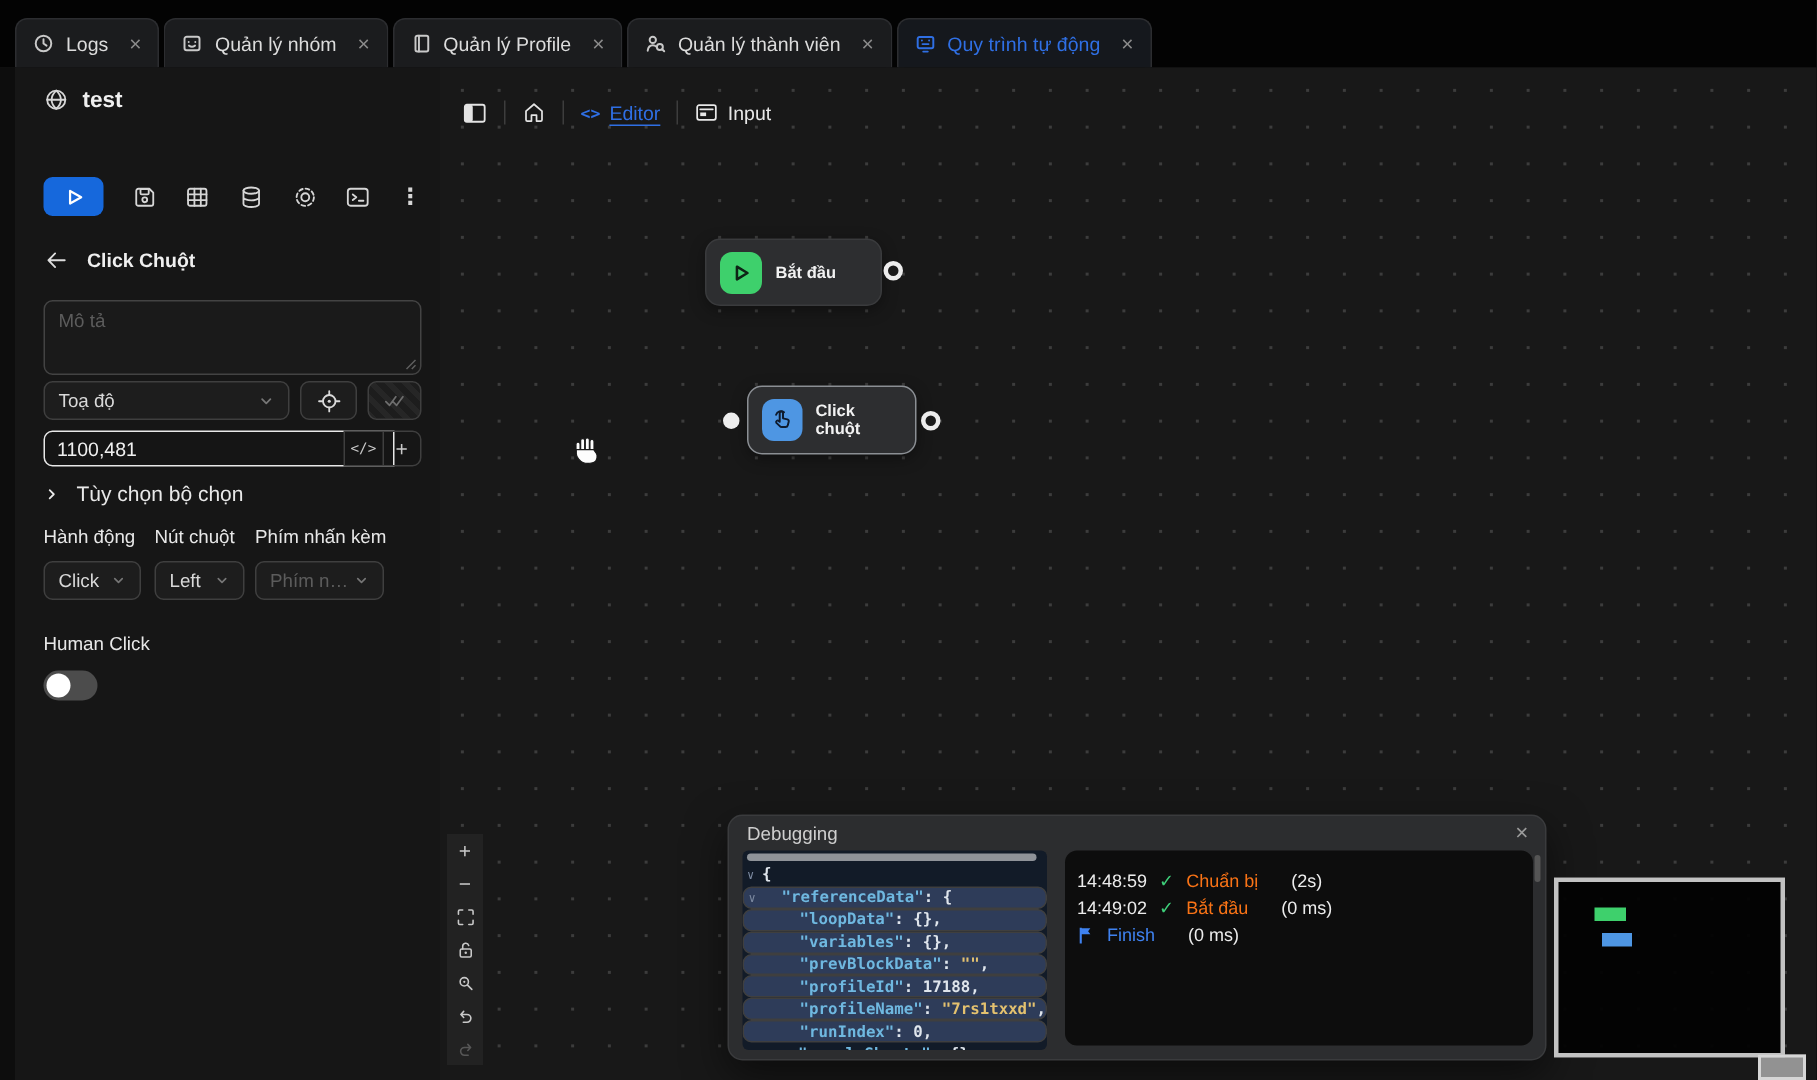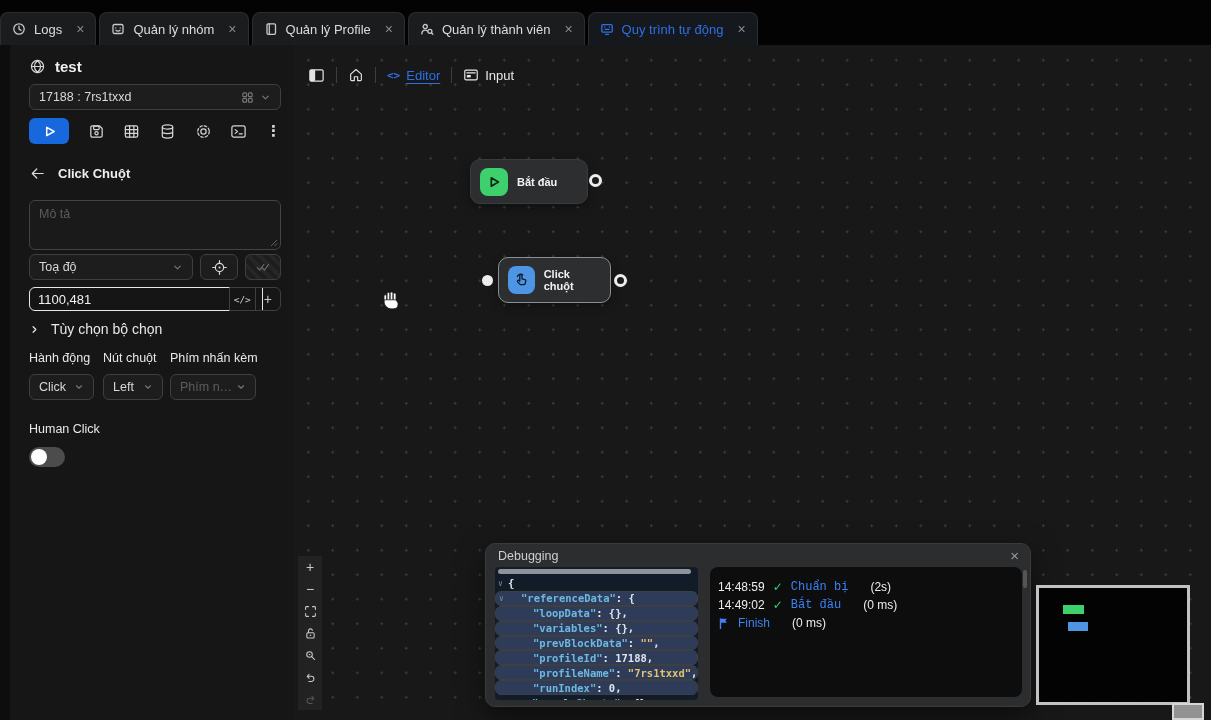--- a/index.html
+++ b/index.html
@@ -2,21 +2,21 @@
 <html><head>
 <meta charset="utf-8">
 <style>
   * { margin:0; padding:0; box-sizing:border-box; }
   html,body { width:1211px; height:720px; background:#0a0a0a; overflow:hidden;
     font-family:"Liberation Sans","DejaVu Sans",sans-serif; }
   #stage { position:relative; width:1211px; height:720px; background:#141414; }
 
   
   .tabbar { position:absolute; left:0; top:0; width:100%; height:45px; background:#030303;
-    display:flex; align-items:flex-end; gap:3px; }
+    display:flex; align-items:flex-end; padding-left:10px; gap:3px; }
   .tab { height:33px; display:flex; align-items:center; gap:8px; padding:0 11px;
     background:#1b1c1e; border:1px solid #2c2d30; border-bottom:none;
     border-radius:8px 8px 0 0; color:#dcdcdc; font-size:13px; cursor:default; }
   .tab .ticon { display:flex; color:#c9c9c9; }
   .tab.active { background:#15181d; color:#2f6fe4; }
   .tab.active .ticon { color:#2f6fe4; }
   .tclose { color:#8a8a8a; font-size:14px; margin-left:6px; line-height:1; }
   svg { display:block; }
   .ic { fill:none; stroke:currentColor; stroke-width:1.3; stroke-linecap:round; stroke-linejoin:round; }
 
@@ -107,21 +107,21 @@
   .cthumb { position:absolute; left:3px; top:2px; width:193px; height:5px; background:#8f9399; border-radius:3px; }
   .cline { display:flex; align-items:center; height:14.9px; font-family:"DejaVu Sans Mono",monospace;
     font-size:10.5px; white-space:pre; padding-left:3px; }
   .cline.sel { background:#2e3c59; }
   .caret { width:10px; color:#7c8aa0; font-size:8px; flex:none; }
   .tk-k { color:#6fb8e0; font-weight:700; } .tk-s { color:#e3c16f; font-weight:700; } .tk-p { color:#dfe5ec; font-weight:700; }
   .logbox { position:absolute; left:224px; top:23px; width:312px; height:130px; background:#0d0d0d;
     border-radius:8px; padding:11px 0 0 8px; }
   .logrow { display:flex; align-items:center; gap:8px; height:18px; font-size:12px; color:#ececec; }
   .lic { display:flex; } .lic.ok { color:#3ecf7a; font-size:12px; }
-  .lstatus.success { color:#3b82f6;font-family:Liberation Mono, monospace; } .lstatus.finish { color:#3f82f0; }
+  .lstatus.success { color:#f97316; } .lstatus.finish { color:#3f82f0; }
   .ldur { margin-left:14px; color:#ececec; }
 
   
   .minimap { left:743px; top:540px; width:154px; height:120px; background:rgba(2,2,2,.94);
     border:3px solid #c2c2c2; }
   .mm-rect { position:absolute; }
   .mm-g { left:24px; top:17px; width:21px; height:9px; background:#3ed06c; }
   .mm-b { left:29px; top:34px; width:20px; height:9px; background:#4e96e3; }
   .viewbox { left:879px; top:658px; width:32px; height:17px; background:rgba(168,168,168,.85); border:2px solid #d6d6d6; }
 </style>
@@ -189,38 +189,20 @@
     <div class="s-abs title-row">
       <span class="tool-ic">
         <svg class="ic" width="17" height="17" viewBox="0 0 18 18">
             <circle cx="9" cy="9" r="6.4"></circle>
             <path d="M2.6 9h12.8M9 2.6c-4.4 4-4.4 8.8 0 12.8M9 2.6c4.4 4 4.4 8.8 0 12.8"></path>
           </svg>
       </span>
       <span class="wt">test</span>
     </div>
 
-    <div class="s-abs sel profile-select">
-      <span>17188 : 7rs1txxd</span>
-      <span class="chev">
-        <span>
-          <svg class="ic" width="13" height="13" viewBox="0 0 14 14">
-              <rect x="2" y="2" width="4" height="4" rx="1"></rect>
-              <rect x="8" y="2" width="4" height="4" rx="1"></rect>
-              <rect x="2" y="8" width="4" height="4" rx="1"></rect>
-              <rect x="8" y="8" width="4" height="4" rx="1"></rect>
-            </svg>
-        </span>
-        <span>
-          <svg class="ic" width="11" height="11" viewBox="0 0 12 12">
-              <path d="M3 4.5l3 3 3-3"></path>
-            </svg>
-        </span>
-      </span>
-    </div>
 
     <div class="s-abs acts">
       <span class="run-btn">
         <span>
             <svg width="13" height="13" viewBox="0 0 14 14">
               <path d="M4 2.5l8 4.5-8 4.5z" fill="none" stroke="#fff" stroke-width="1.6" stroke-linejoin="round"></path>
             </svg>
           </span>
       </span>
       <span class="tool-ic">

